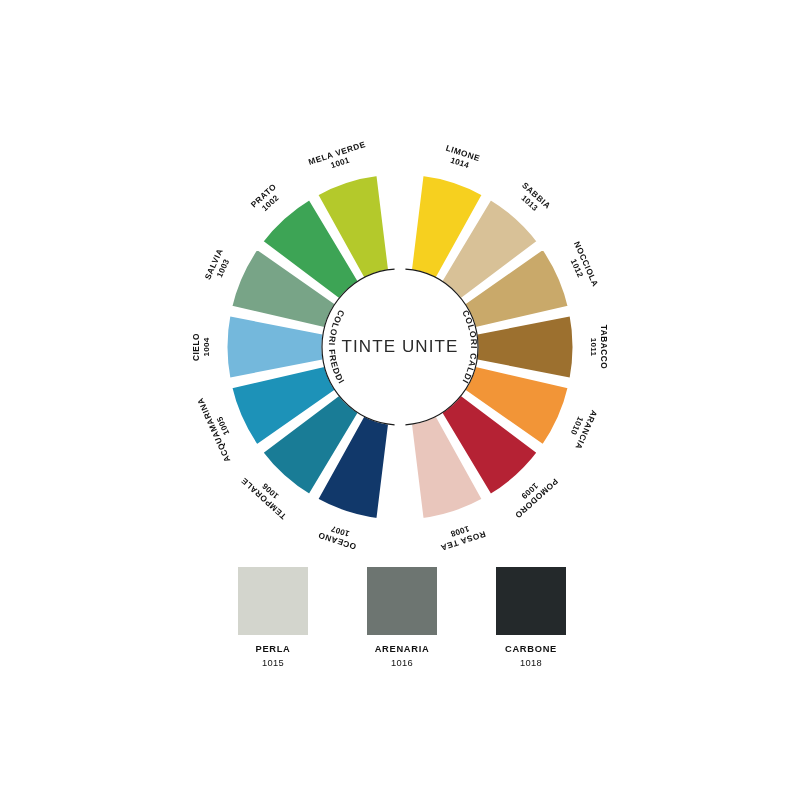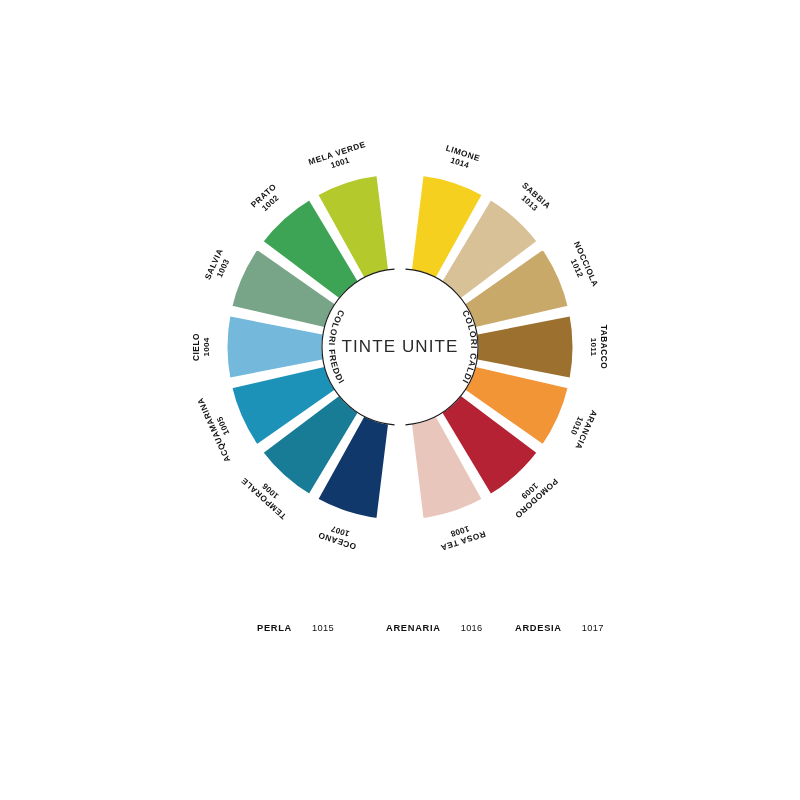--- a/index.html
+++ b/index.html
@@ -75,23 +75,22 @@
     top: 567px;
     width: 330px;
     height: 120px;
     display: flex;
     justify-content: space-between;
     align-items: flex-start;
   }
   .swatch-cell {
     width: 72px;
     display: flex;
-    flex-direction: row;
-    align-items: flex-end;
-    gap: 20px;
+    flex-direction: column;
+    align-items: center;
   }
   .swatch-chip {
     width: 70px;
     height: 68px;
     border: 0;
   }
   .swatch-name {
     margin-top: 9px;
     font-size: 9.3px;
     font-weight: bold;
@@ -211,19 +210,19 @@
         <div class="swatch-chip" style="background: rgb(211, 213, 205);"></div>
         <div class="swatch-name">PERLA</div>
         <div class="swatch-code">1015</div>
       </div>
       <div class="swatch-cell">
         <div class="swatch-chip" style="background: rgb(109, 117, 113);"></div>
         <div class="swatch-name">ARENARIA</div>
         <div class="swatch-code">1016</div>
       </div>
       <div class="swatch-cell">
-        <div class="swatch-chip" style="background: rgb(47, 54, 57);"></div>
-        <div class="swatch-name">ARDESIA</div>
-        <div class="swatch-code">1017</div>
+        <div class="swatch-chip" style="background: rgb(36, 41, 43);"></div>
+        <div class="swatch-name">CARBONE</div>
+        <div class="swatch-code">1018</div>
       </div>
     </div>
 
 </div>
 
 </body></html>

